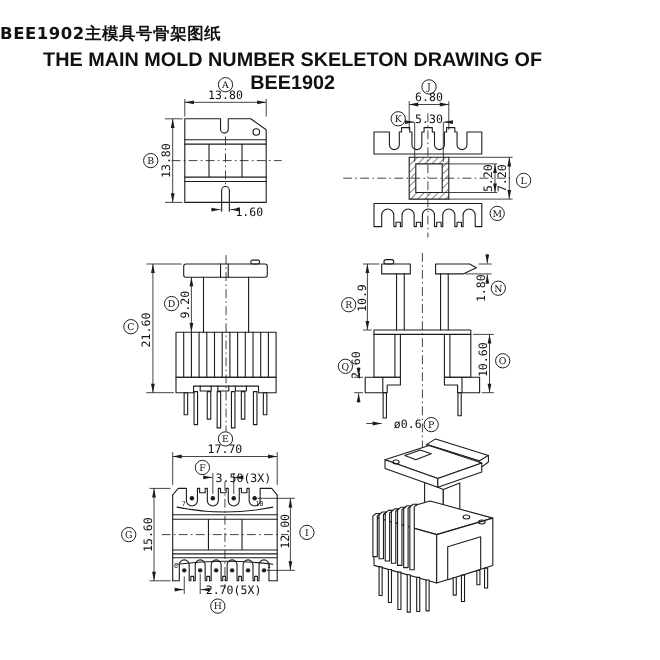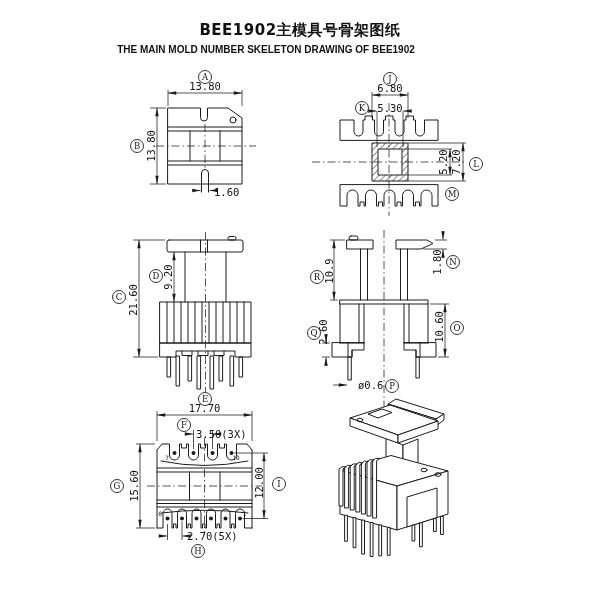--- a/index.html
+++ b/index.html
@@ -1,21 +1,21 @@
 <!DOCTYPE html>
 <html><head>
 <meta charset="utf-8">
 <style>
   html,body{margin:0;padding:0;background:#fff;}
   .page{position:relative;width:600px;height:600px;background:#ffffff;overflow:hidden;
         font-family:"DejaVu Sans",sans-serif;}
-  .title-cn{position:absolute;top:21px;left:0;width:600px;text-align:center;
+  .title-cn{position:absolute;top:21px;left:0;width:600px;text-align:left;
             font-size:15px;font-weight:bold;color:#111;letter-spacing:.5px;}
   .title-en{position:absolute;top:44px;left:0;width:532px;text-align:center;
-            font-size:10px;font-weight:bold;color:#111;font-family:"Liberation Sans",sans-serif;}
+            font-size:18px;font-weight:bold;color:#111;font-family:"Liberation Sans",sans-serif;}
   svg{position:absolute;top:0;left:0;}
   .s{fill:none;stroke:#1c1c1c;stroke-width:1;stroke-linecap:round;stroke-linejoin:round;}
   .sw{fill:#fff;stroke:#1c1c1c;stroke-width:1;stroke-linejoin:round;}
   .d{fill:none;stroke:#1c1c1c;stroke-width:.75;}
   .c{fill:none;stroke:#1c1c1c;stroke-width:.75;stroke-dasharray:8 3 1.5 3;}
   .t{font-family:"DejaVu Sans Mono",monospace;font-size:10.5px;fill:#111;}
   .lc{fill:none;stroke:#1c1c1c;stroke-width:.9;}
   .lt{font-family:"DejaVu Serif",serif;font-size:8.5px;fill:#111;text-anchor:middle;}
   .pn{font-family:"DejaVu Sans Mono",monospace;font-size:6px;fill:#111;text-anchor:middle;}
   .dot{fill:#1c1c1c;stroke:none;}

